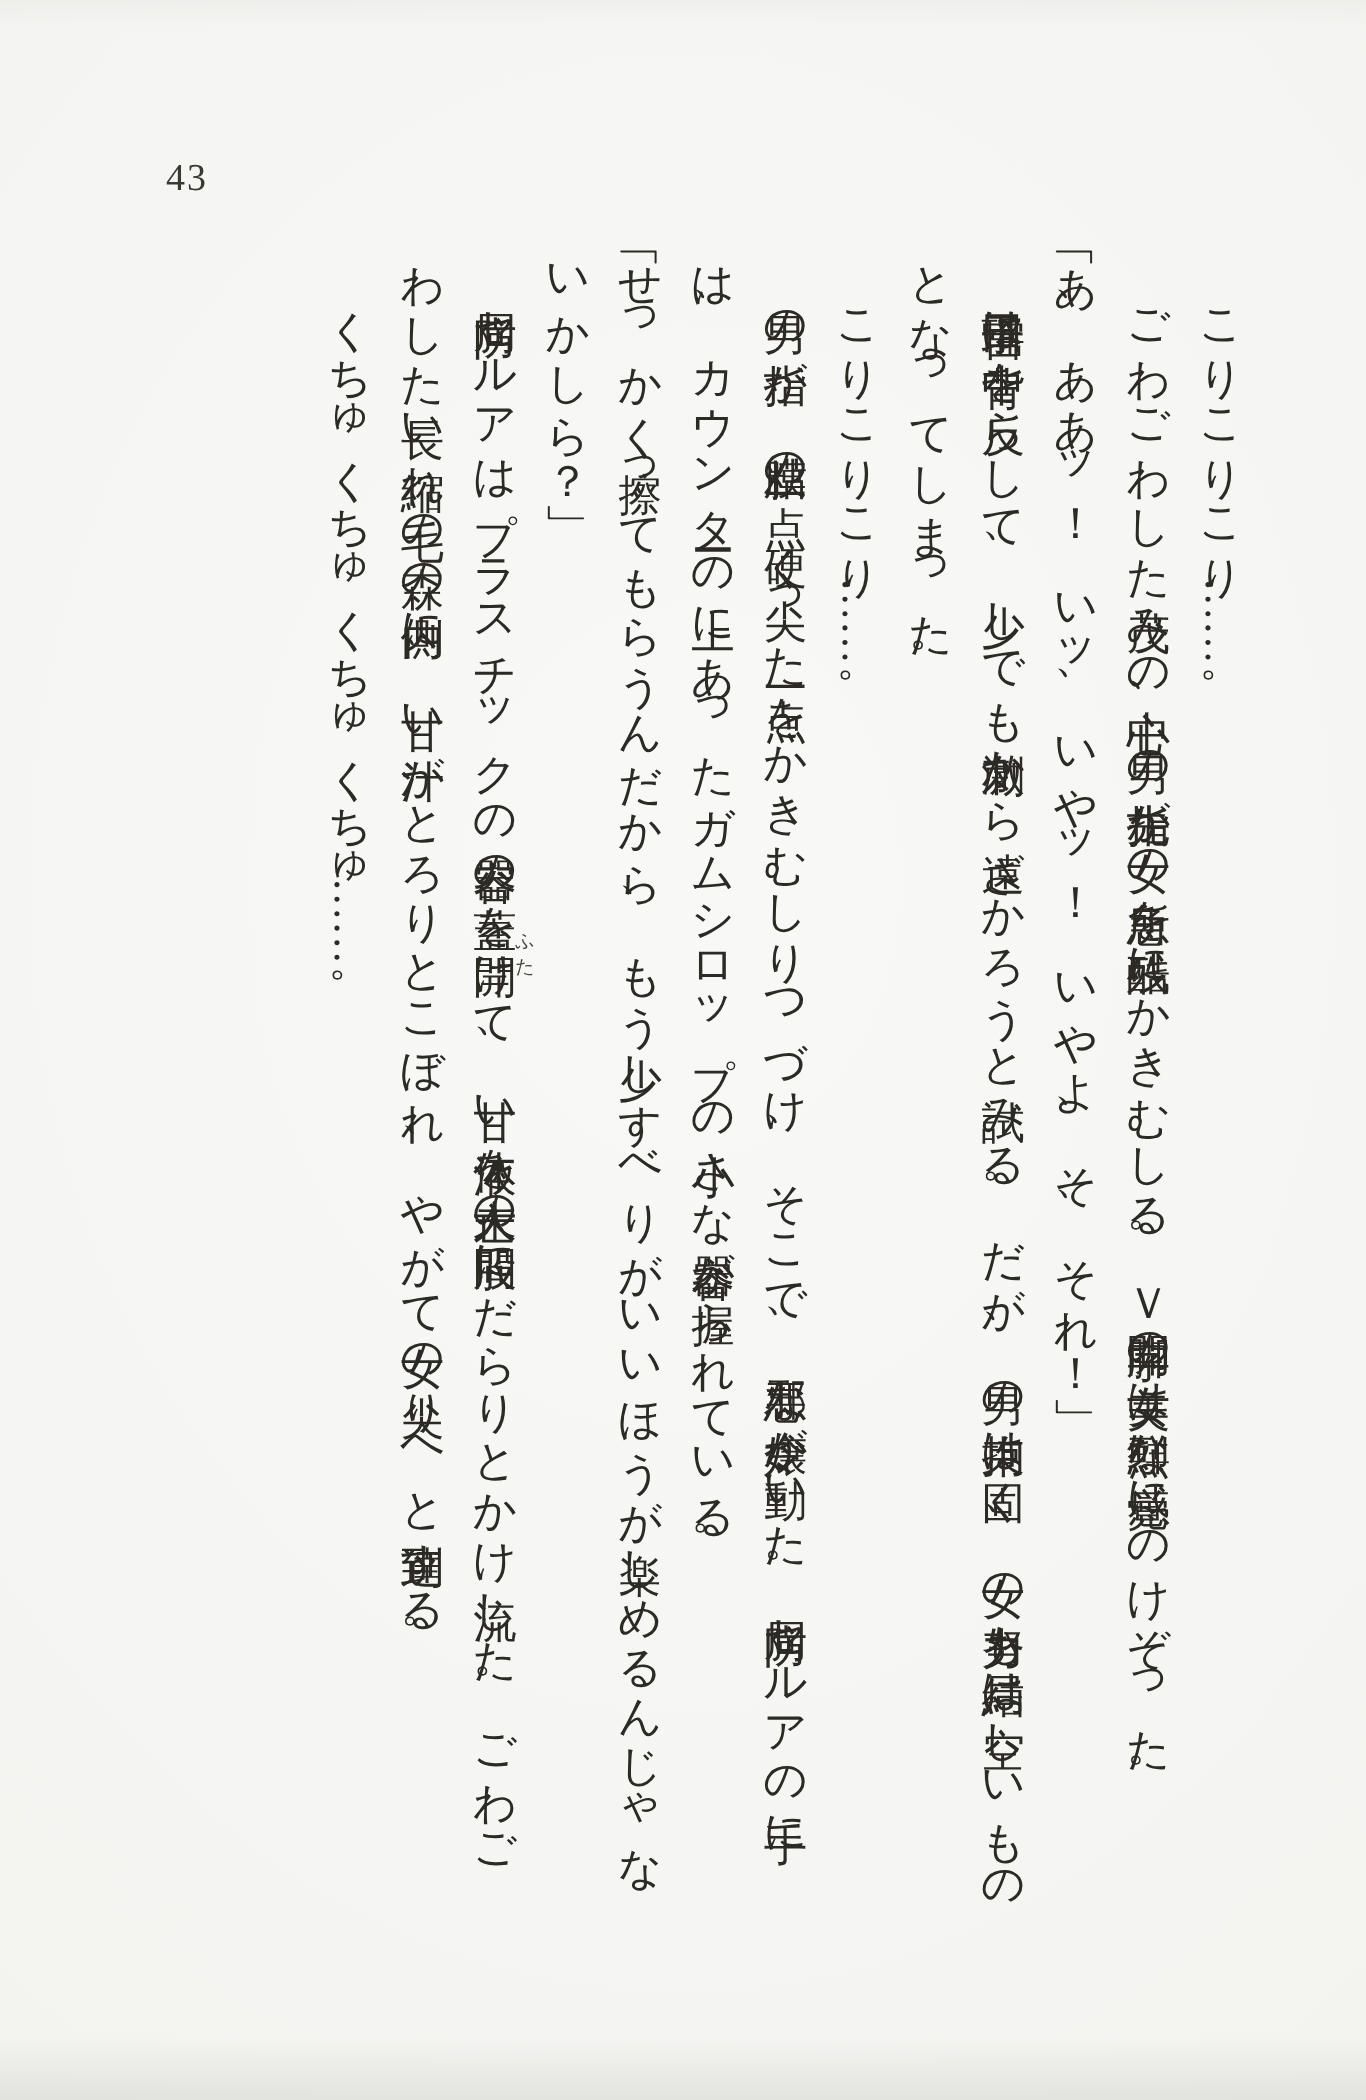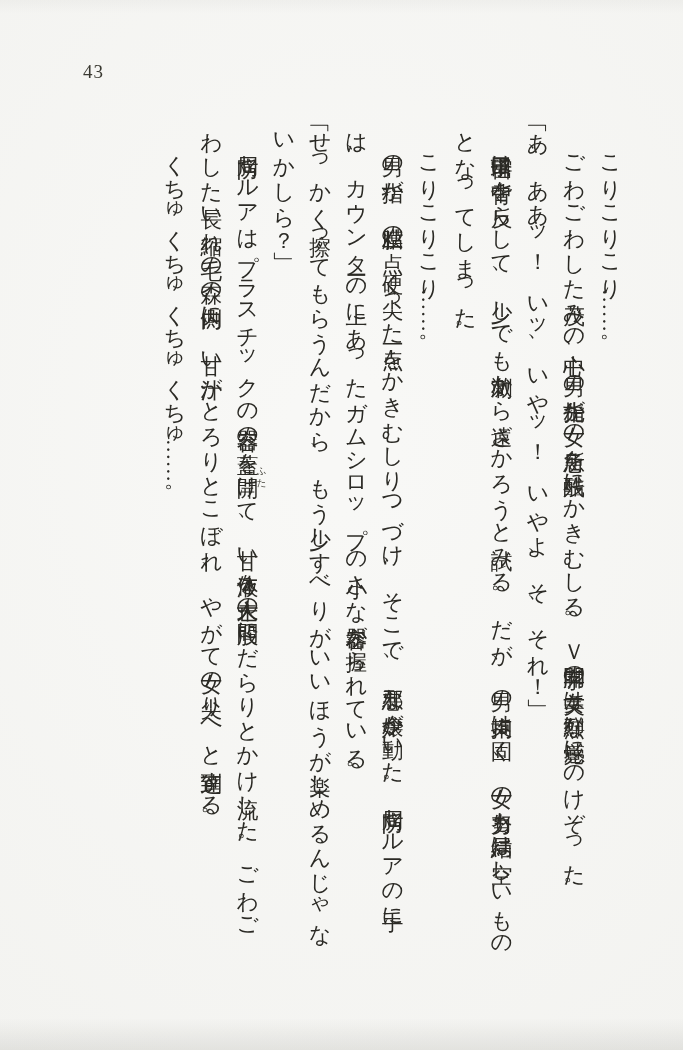--- a/index.html
+++ b/index.html
@@ -11,21 +11,21 @@
     background-color: #f5f5f2;
     background-image:
       linear-gradient(180deg, rgba(120,120,112,0.05) 0px, rgba(120,120,112,0) 14px, rgba(120,120,112,0) 1018px, rgba(100,100,92,0.12) 1050px),
       radial-gradient(145% 120% at 50% 42%, rgba(255,255,255,0.35) 0%, rgba(150,150,140,0.06) 100%);
     font-family: "Liberation Serif", "DejaVu Serif", serif;
     color: #2b2a25;
   }
   .page-number {
     position: absolute;
     left: 83px;
-    top: 61px;
+    top: 79px;
     font-size: 19px;
     letter-spacing: 1px;
     color: #3a3931;
   }
   .text-block {
     position: absolute;
     top: 118px;
     right: 55px;
     height: 828px;
     writing-mode: vertical-rl;

